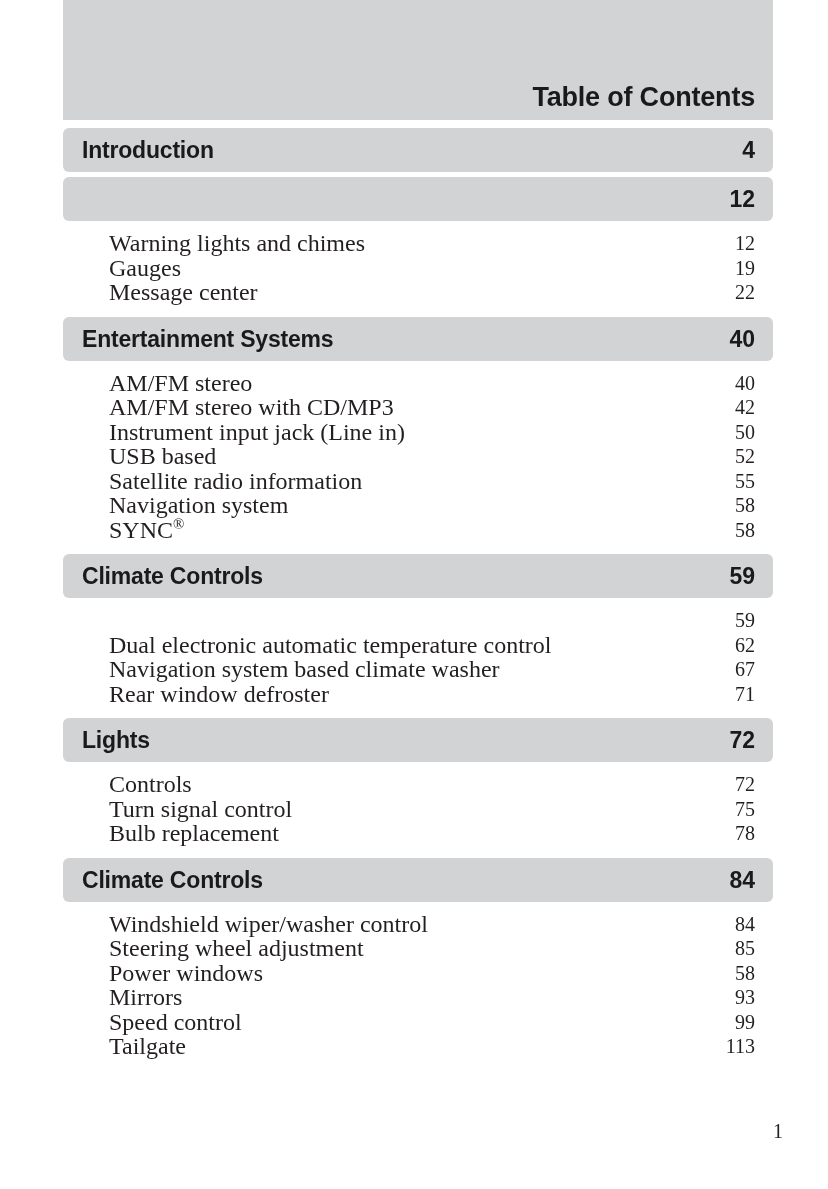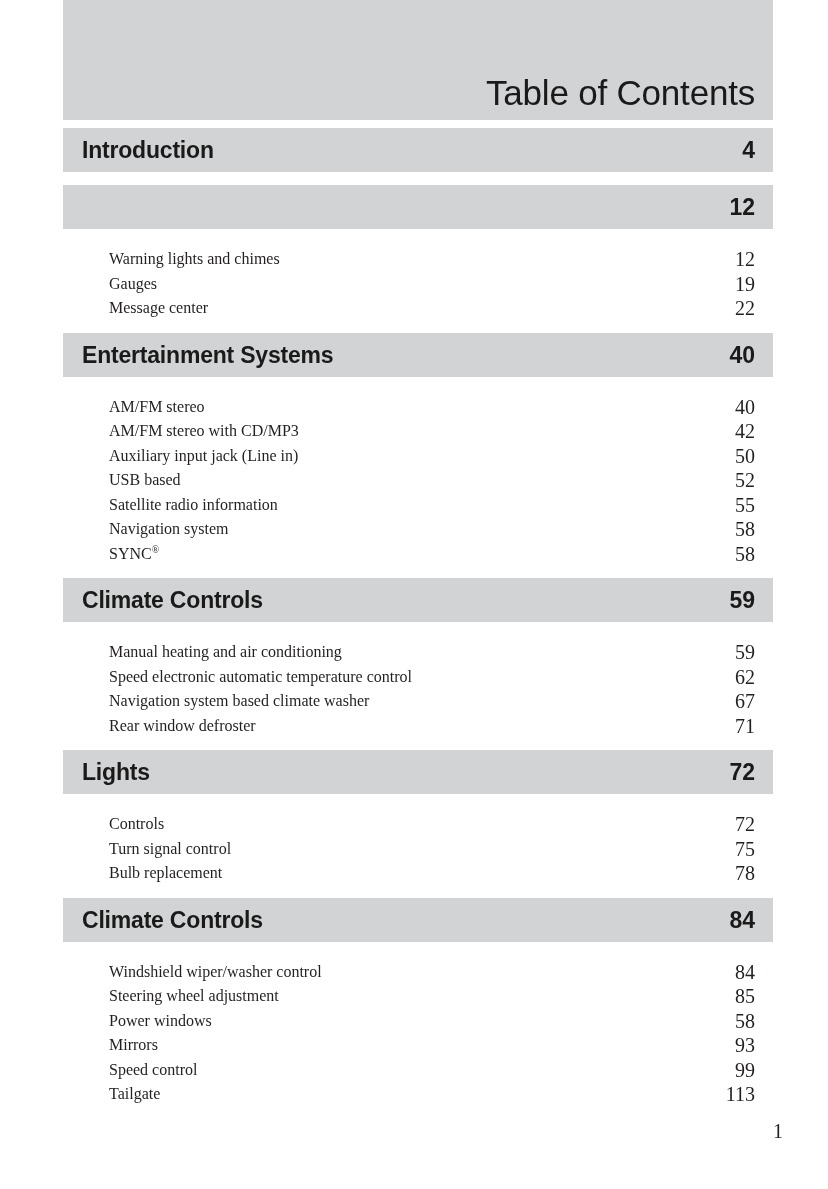--- a/index.html
+++ b/index.html
@@ -30,42 +30,43 @@
     width: 710px;
     height: 120px;
     background: #d2d3d5;
     box-sizing: border-box;
   }
   .toc-header-title {
     position: absolute;
     right: 18px;
     bottom: 7px;
     font-family: "Liberation Sans", sans-serif;
-    font-weight: normal;
-    font-size: 35px;
+    font-weight: bold;
+    font-size: 27px;
     color: #1a1a1a;
     letter-spacing: -0.2px;
     white-space: nowrap;
   }
 
   
   .toc-body {
     position: absolute;
     left: 63px;
     top: 128px;
     width: 710px;
   }
 
   
   .section-bar {
     position: relative;
     background: #d2d3d5;
     height: 44px;
-    margin-bottom: 8px;
+    margin-bottom: 0;
     box-sizing: border-box;
+    border-radius: 6px;
   }
   .section-bar-title {
     position: absolute;
     left: 19px;
     top: 50%;
     transform: translateY(-50%);
     font-family: "Liberation Sans", sans-serif;
     font-weight: bold;
     font-size: 23px;
     color: #1a1a1a;
@@ -92,21 +93,21 @@
   .entry-row {
     position: relative;
     height: 24.5px;
     line-height: 24.5px;
   }
   .entry-label {
     position: absolute;
     left: 46px;
     top: 0;
     font-family: "Liberation Serif", serif;
-    font-size: 16px;
+    font-size: 24px;
     color: #231f20;
     white-space: nowrap;
   }
   .entry-label sup {
     font-size: 0.62em;
     vertical-align: super;
     line-height: 0;
   }
   .entry-page {
     position: absolute;
@@ -172,21 +173,21 @@
       <div class="entry-list">
         <div class="entry-row">
           <div class="entry-label">AM/FM stereo</div>
           <div class="entry-page">40</div>
         </div>
         <div class="entry-row">
           <div class="entry-label">AM/FM stereo with CD/MP3</div>
           <div class="entry-page">42</div>
         </div>
         <div class="entry-row">
-          <div class="entry-label">Auxiliary input jack (Line in)</div>
+          <div class="entry-label">Instrument input jack (Line in)</div>
           <div class="entry-page">50</div>
         </div>
         <div class="entry-row">
           <div class="entry-label">USB based</div>
           <div class="entry-page">52</div>
         </div>
         <div class="entry-row">
           <div class="entry-label">Satellite radio information</div>
           <div class="entry-page">55</div>
         </div>
@@ -198,25 +199,24 @@
           <div class="entry-label"><span>SYNC</span><sup>®</sup></div>
           <div class="entry-page">58</div>
         </div>
       </div>
       <div class="section-bar">
         <div class="section-bar-title">Climate Controls</div>
         <div class="section-bar-page">59</div>
       </div>
       <div class="entry-list">
         <div class="entry-row">
-          <div class="entry-label">Manual heating and air conditioning</div>
           <div class="entry-page">59</div>
         </div>
         <div class="entry-row">
-          <div class="entry-label">Speed electronic automatic temperature control</div>
+          <div class="entry-label">Dual electronic automatic temperature control</div>
           <div class="entry-page">62</div>
         </div>
         <div class="entry-row">
           <div class="entry-label">Navigation system based climate washer</div>
           <div class="entry-page">67</div>
         </div>
         <div class="entry-row">
           <div class="entry-label">Rear window defroster</div>
           <div class="entry-page">71</div>
         </div>

